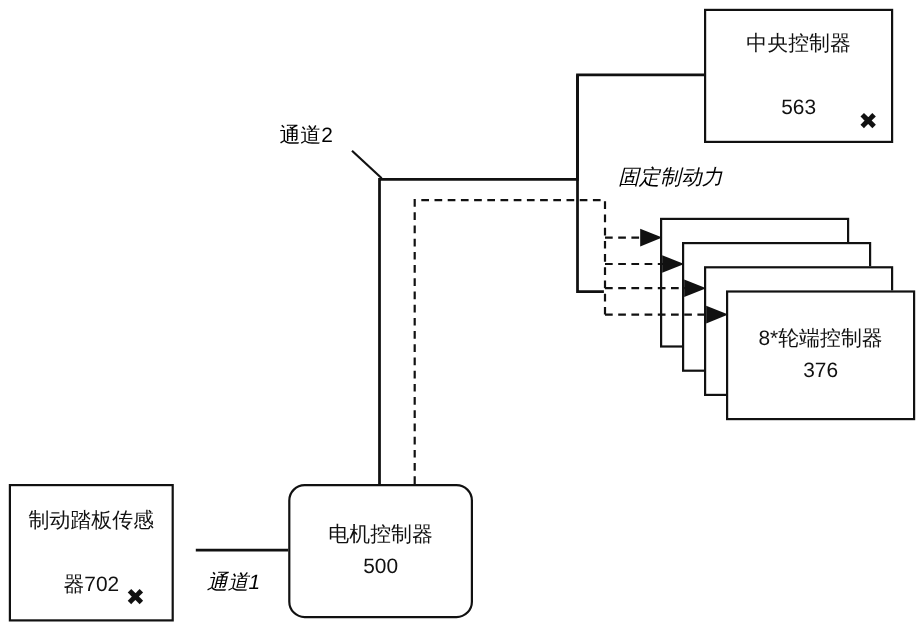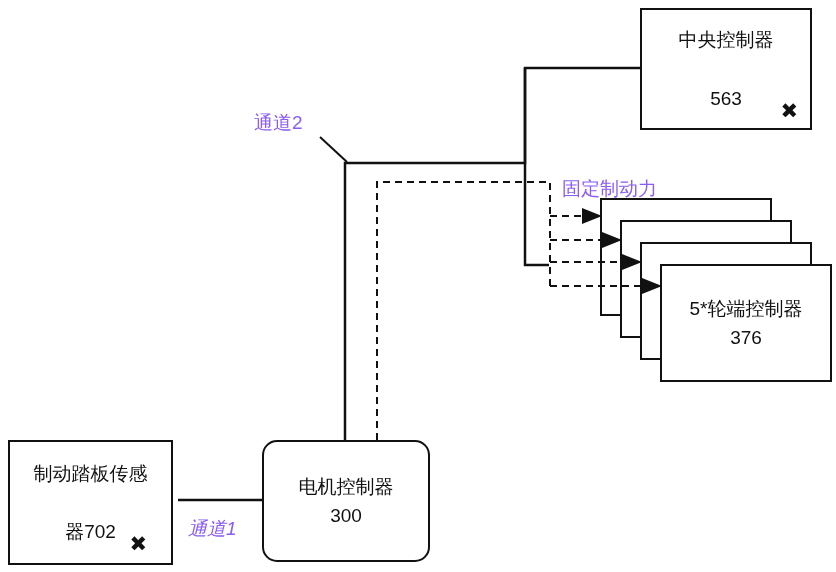--- a/index.html
+++ b/index.html
@@ -34,21 +34,21 @@
     width: 172px;
     height: 118px;
     border: 2px solid #111111;
     background: #ffffff;
     box-sizing: border-box;
   }
   .label {
     position: absolute;
     font-size: 19px;
     white-space: nowrap;
-    color: #8b5cf6;
+    color: #000000;
   }
   .xmark {
     position: absolute;
     font-size: 21px;
     font-weight: bold;
     line-height: 1;
     color: #111111;
   }
   #wires {
     position: absolute;
@@ -61,44 +61,44 @@
 </style>
 </head>
 <body>
 
 <div id="canvas">
 
   <div class="layer" style="left:600px; top:198px;"></div>
   <div class="layer" style="left:620px; top:220px;"></div>
   <div class="layer" style="left:640px; top:242px;"></div>
   <div class="box" style="left:660px; top:264px; width:172px; height:118px;">
-    <span>5*轮端控制器</span>
+    <span>8*轮端控制器</span>
     <span>376</span>
   </div>
 
   <div class="box" style="left:640px; top:8px; width:172px; height:122px;gap:30px;">
     <span>中央控制器</span>
     <span>563</span>
     <span class="xmark" style="right:12px; bottom:7px;">✖</span>
   </div>
 
-  <div class="box" style="left:8px; top:440px; width:165px; height:125px;gap:28px;">
+  <div class="box" style="left:8px; top:440px; width:150px; height:125px;gap:28px;">
     <span>制动踏板传感</span>
     <span>器702</span>
     <span class="xmark" style="right:24px; bottom:9px;">✖</span>
   </div>
 
   <div class="box" style="left:262px; top:440px; width:168px; height:122px;border-radius:15px;">
     <span>电机控制器</span>
-    <span>300</span>
+    <span>500</span>
   </div>
 
   <div class="label" style="left:254px; top:110px;">通道2</div>
   <div class="label" style="left:188px; top:516px;font-style:italic;">通道1</div>
-  <div class="label" style="left:562px; top:176px;">固定制动力</div>
+  <div class="label" style="left:562px; top:148px;font-style:italic;">固定制动力</div>
 
   <svg id="wires" viewBox="0 0 836 572" xmlns="http://www.w3.org/2000/svg">
 
     <polyline points="345,440 345,163 525,163 525,68 641,68" fill="none" stroke="#111111" stroke-width="2.5"></polyline>
 
     <polyline points="525,68 525,265 549,265" fill="none" stroke="#111111" stroke-width="2.5"></polyline>
 
     <line x1="320" y1="137" x2="347" y2="162" stroke="#111111" stroke-width="2"></line>
 
     <line x1="178" y1="500" x2="262" y2="500" stroke="#111111" stroke-width="2.5"></line>

